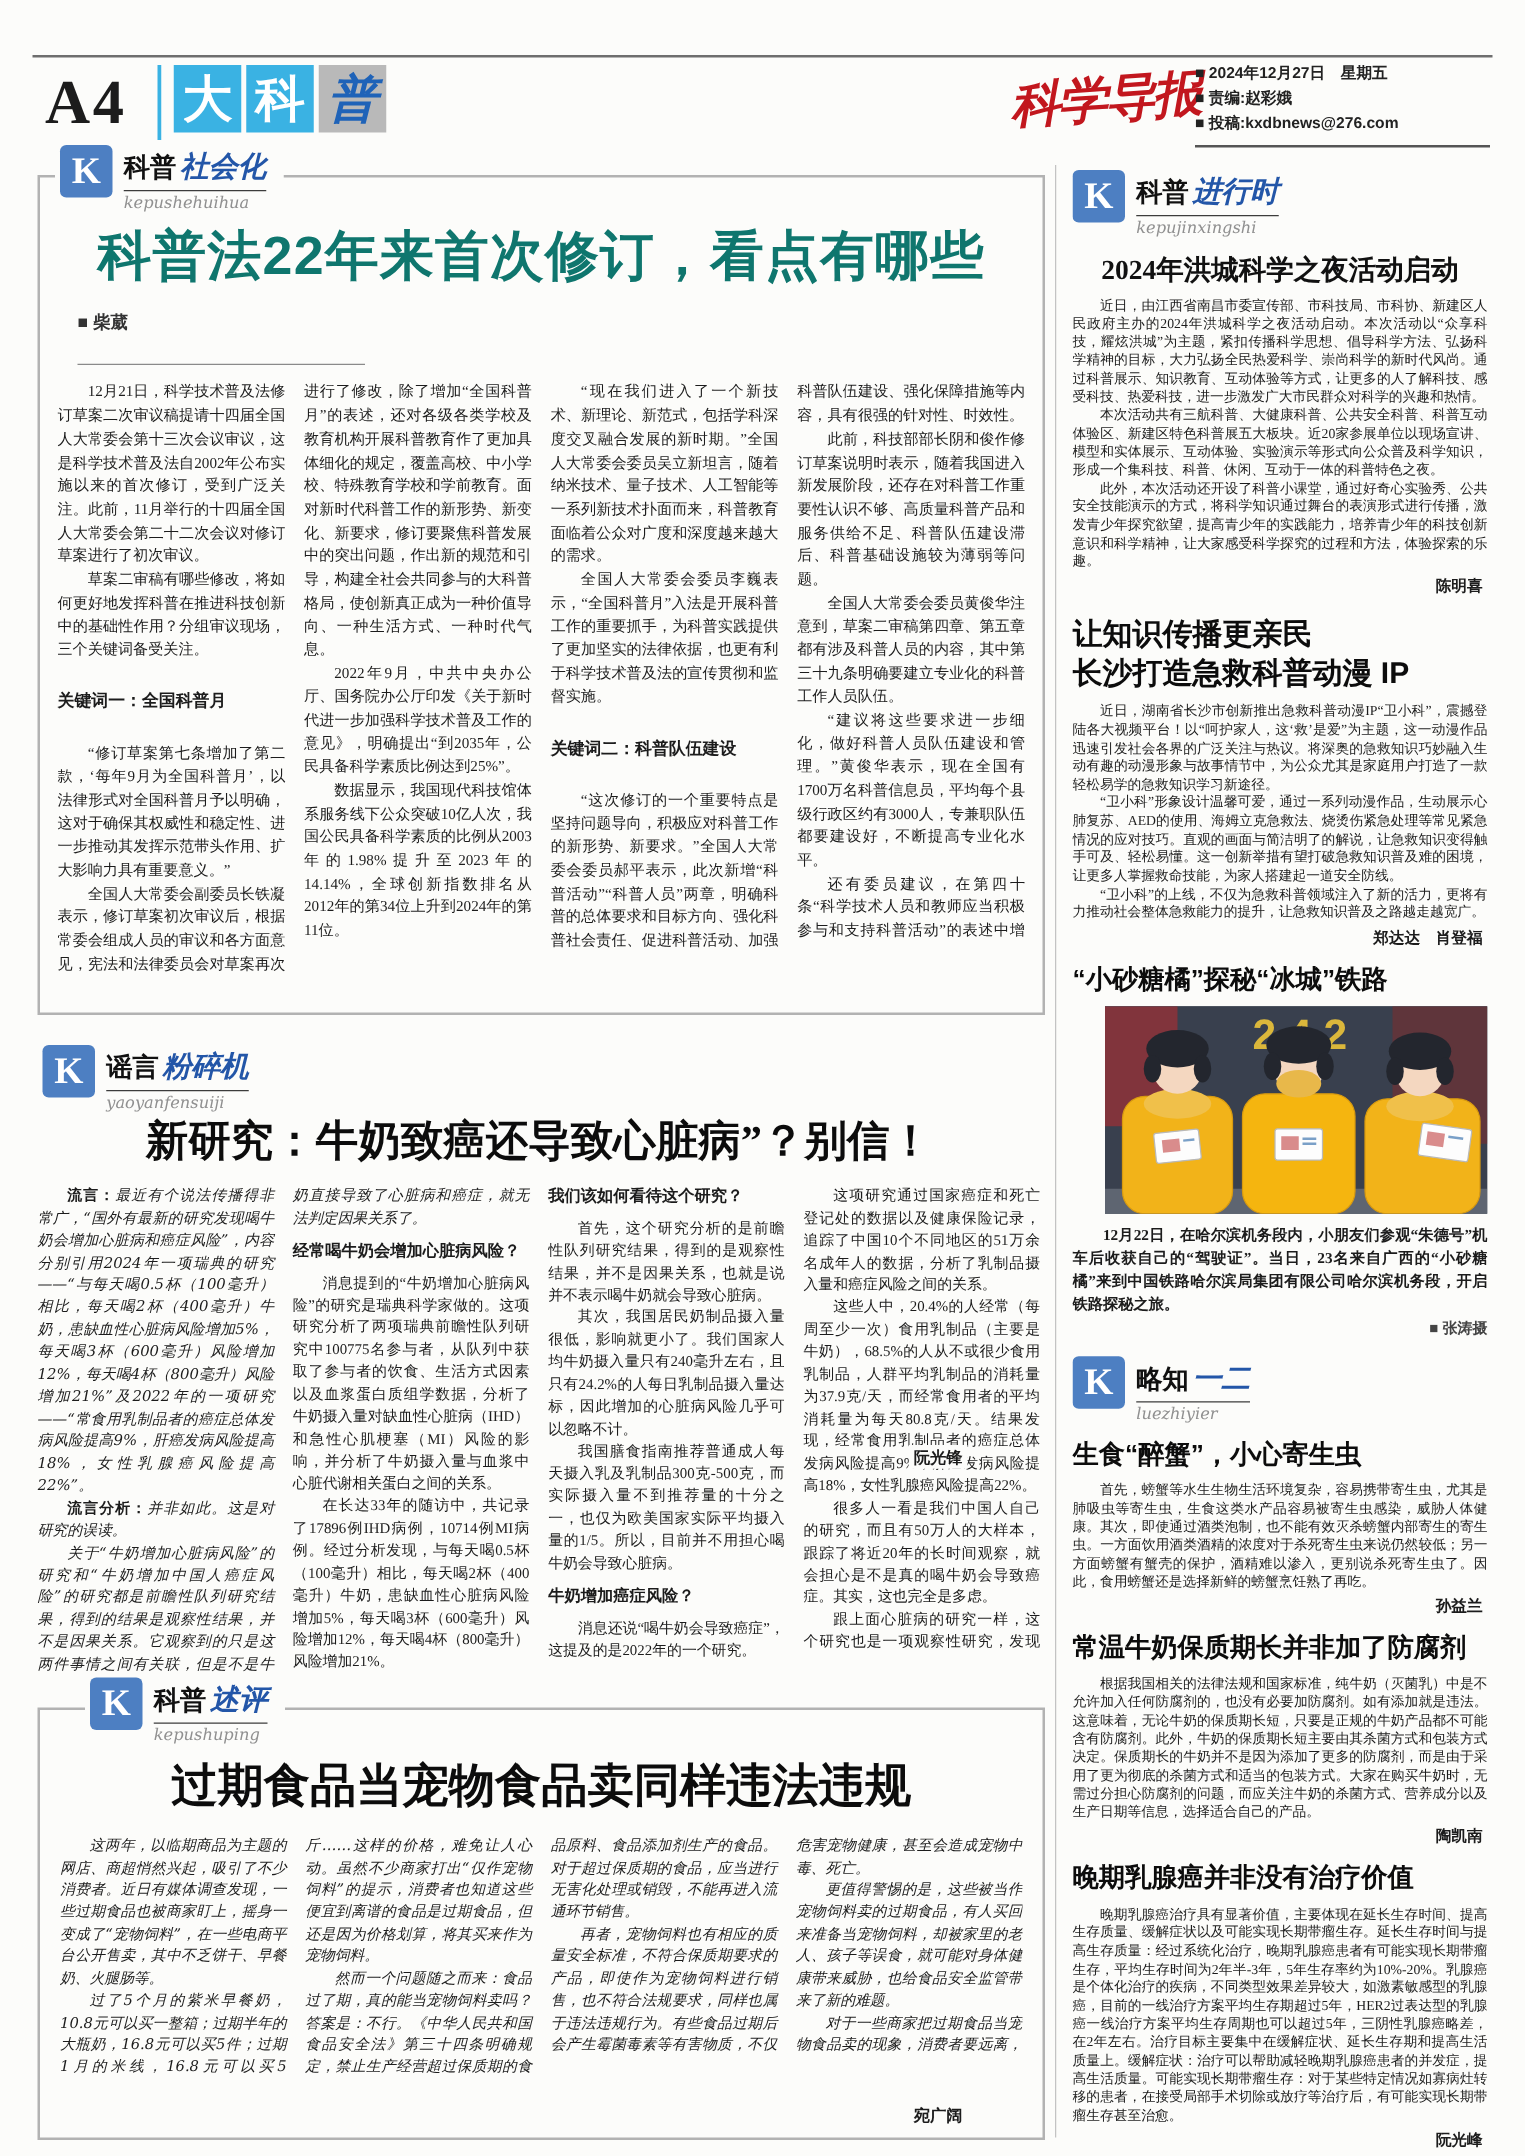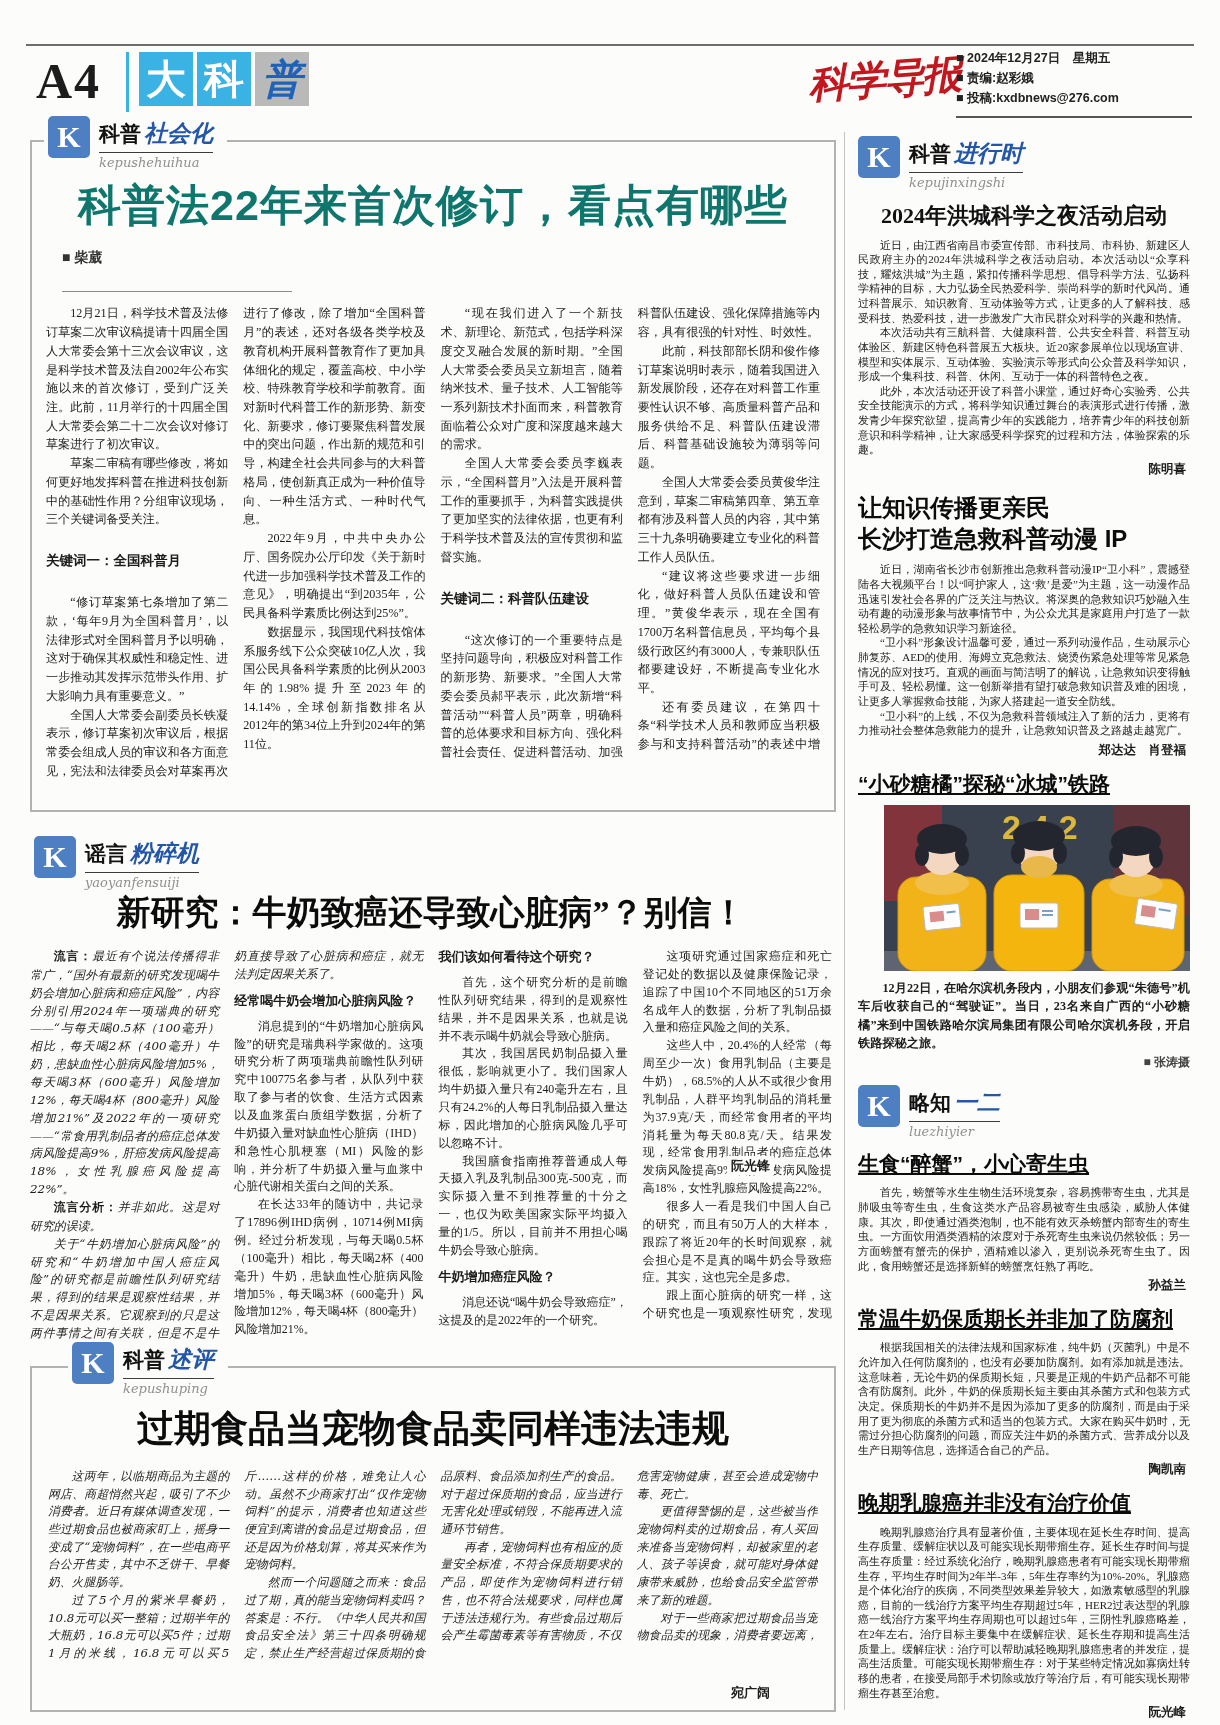--- a/index.html
+++ b/index.html
@@ -38,36 +38,36 @@
   .body-main p,.body-rumor p,.body-review p,.rbody p{margin:0;text-indent:2em;}
   .body-main p.sub{font:700 13.5px "Liberation Sans",sans-serif;text-indent:0;margin:23px 0;}
   
   .rumor-logo{position:absolute;left:34px;top:836px;}
   .hl-rumor{position:absolute;left:30px;top:890px;width:802px;text-align:center;
         font:900 34px "Liberation Serif",serif;color:#0c0c0c;}
   .body-rumor{position:absolute;left:30px;top:948px;width:802px;height:402px;column-count:4;column-gap:15px;
         font-size:11.9px;line-height:1.5;text-align:justify;overflow:hidden;}
   .body-rumor p.sub{font:700 13px "Liberation Serif",serif;text-indent:0;margin:8px 0;}
   .kai{font-style:italic;font-family:"DejaVu Serif",serif;}
-  .lead{font-weight:700;font-style:normal;font-family:Liberation Mono, monospace;}
+  .lead{font-weight:700;font-style:normal;font-family:Liberation Sans, sans-serif;}
   .byline-rumor{position:absolute;left:30px;top:1157px;width:744px;text-align:right;
         font:700 13px "Liberation Sans",sans-serif;}
   .byline-rumor span{background:#fcfcfa;padding:2px 4px;}
   
   .box-review{position:absolute;left:30px;top:1366px;width:802px;height:342px;border:2px solid #b2b2b2;}
   .box-review .sec-logo{position:absolute;left:36px;top:-26px;background:#fcfcfa;padding:0 14px 0 4px;}
   .hl-review{margin:36px 8px 0;text-align:center;font:900 37px "Liberation Serif",serif;color:#0c0c0c;}
   .body-review{margin:14px 16px 0;height:208px;column-count:4;column-gap:15px;font-size:11.8px;line-height:1.5;
         text-align:justify;overflow:hidden;font-style:italic;font-family:"DejaVu Serif",serif;}
   .byline-review{position:absolute;right:64px;bottom:8px;font:700 13px "Liberation Sans",sans-serif;}
   
   .rightcol{position:absolute;left:858px;top:130px;width:332px;height:1590px;overflow:hidden;}
   .r-h1{margin:12px 0 8px;text-align:center;font:700 22px/1.25 "Liberation Serif",serif;color:#111;}
   .r-h2{margin:14px 0 8px;font:900 24px/1.3 "Liberation Sans",sans-serif;color:#0c0c0c;}
-  .r-h3{margin:12px 0 8px;font:700 21px/1.25 "Liberation Sans",sans-serif;color:#0c0c0c;text-decoration:underline;}
+  .r-h3{margin:12px 0 8px;font:700 21px/1.25 "Liberation Sans",sans-serif;color:#0c0c0c;}
   .rbody{font-size:11px;line-height:1.33;text-align:justify;}
   .rbyline{text-align:right;font:700 12.5px "Liberation Sans",sans-serif;margin:4px 4px 0 0;}
   .photo{display:block;width:306px;height:166px;margin:4px 0 0 26px;background:#39404e;}
   .caption{font:600 12.2px/1.5 "Liberation Serif",serif;text-align:justify;margin-top:8px;text-indent:2em;}
   .credit{text-align:right;font:700 12px "Liberation Sans",sans-serif;color:#444;margin-top:2px;}
   .rightcol .sec-logo{margin-top:14px;}
 </style>
 </head>
 <body>
 

